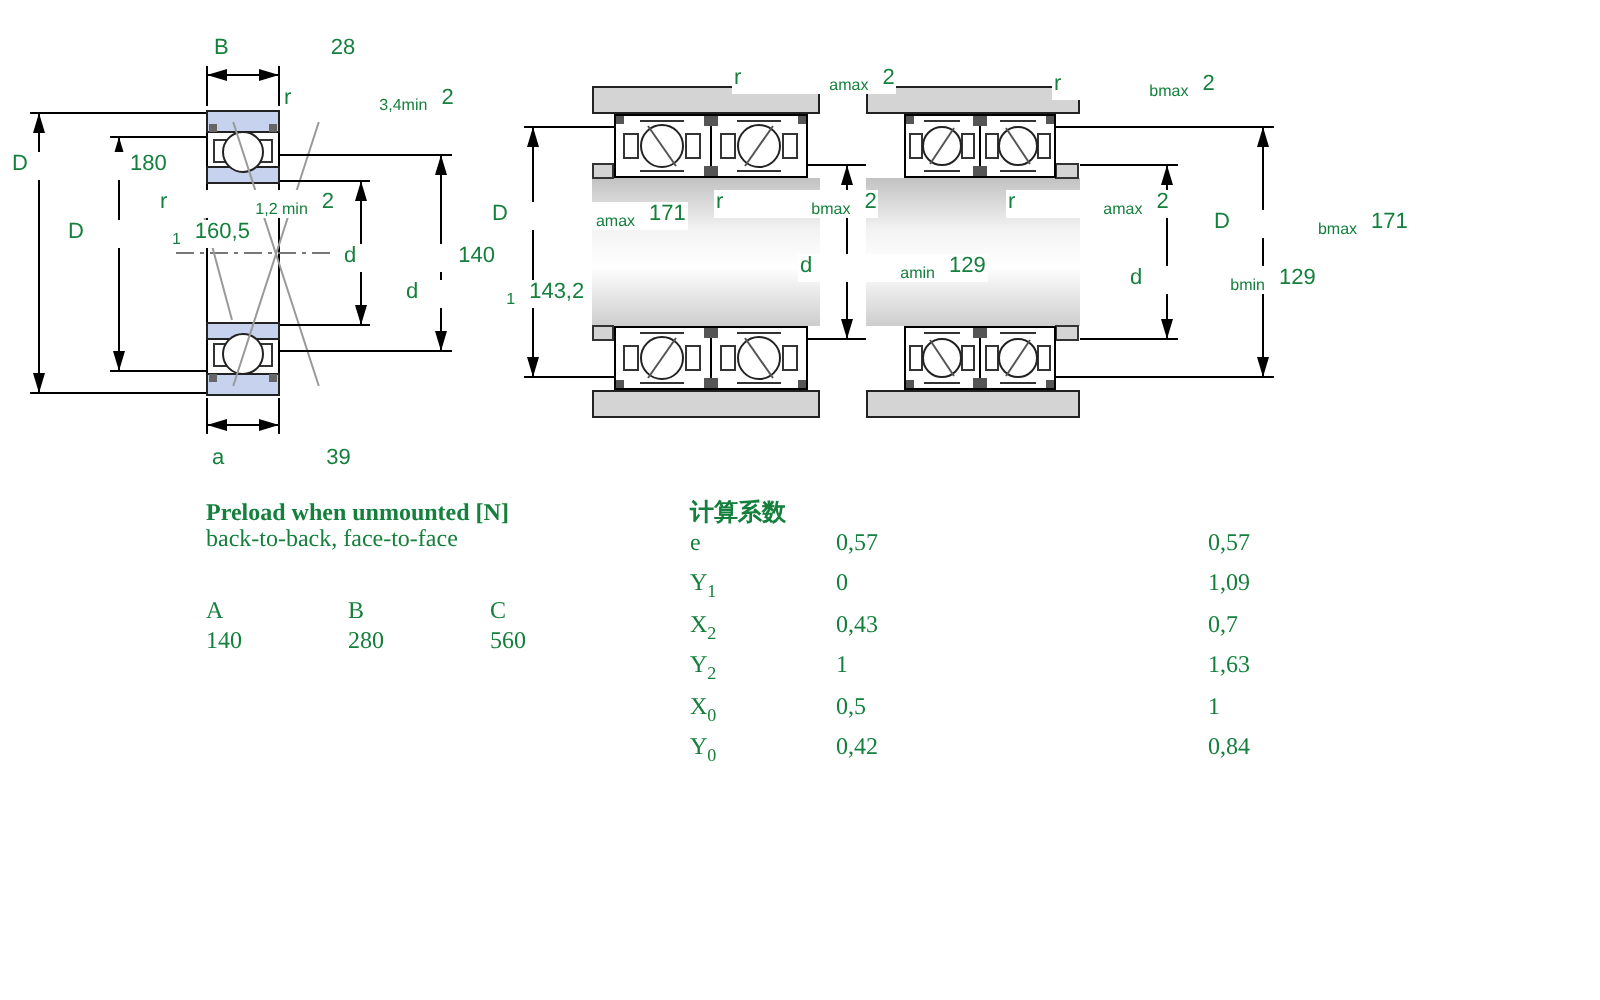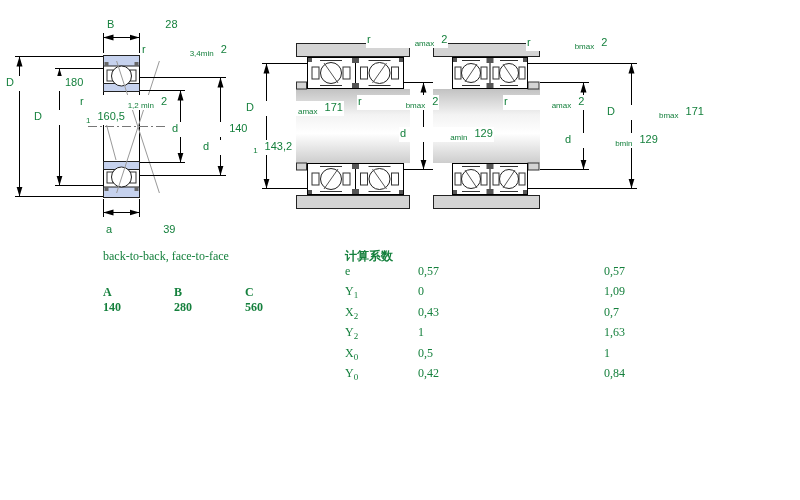--- a/index.html
+++ b/index.html
@@ -5,21 +5,21 @@
   html,body{margin:0;padding:0;background:#fff;}
   .canvas{position:relative;width:800px;height:500px;background:#ffffff;overflow:hidden;
           font-family:"Liberation Sans",sans-serif;color:#15803d;}
   svg.overlay{position:absolute;left:0;top:0;}
   .dim-label{position:absolute;font-size:11px;line-height:12px;white-space:nowrap;
              background:#fff;padding:0 1px;}
   .dim-label sub{font-size:8px;line-height:8px;padding-left:44px;}
   .dim-label .val{margin-left:7px;}
   .tbl{position:absolute;font-family:"Liberation Serif",serif;font-size:12px;line-height:13px;}
   .t-title{font-weight:bold;}
-  .preload .t-row{margin-top:0;line-height:15px;font-weight:bold;}
+  .preload .t-row{margin-top:0;line-height:15px;}
   .preload .t-head{margin-top:22px;}
   .preload .col{display:inline-block;width:71px;}
   .factors .f-head{margin-top:8px;height:17px;}
   .factors .f-row{line-height:16px;}
   .f-lab{display:inline-block;width:73px;}
   .f-c1{display:inline-block;width:186px;}
   .factors sub{font-size:9px;}
 </style>
 </head>
 <body>
@@ -245,20 +245,21 @@
     <span>r</span><sub>amax</sub><span class="val">2</span>
   </div>
   <div class="dim-label" style="left:606px;top:105px">
     <span>D</span><sub>bmax</sub><span class="val">171</span>
   </div>
   <div class="dim-label" style="left:564px;top:133px">
     <span>d</span><sub>bmin</sub><span class="val">129</span>
   </div>
 
   <div class="tbl preload" style="left:103px;top:250px">
+    <div class="t-title">Preload when unmounted [N]</div>
     <div class="t-sub">back-to-back, face-to-face</div>
     <div class="t-row t-head">
       <span class="col">A</span><span class="col">B</span><span class="col">C</span>
     </div>
     <div class="t-row">
       <span class="col">140</span><span class="col">280</span><span class="col">560</span>
     </div>
   </div>
 
   <div class="tbl factors" style="left:345px;top:250px">

